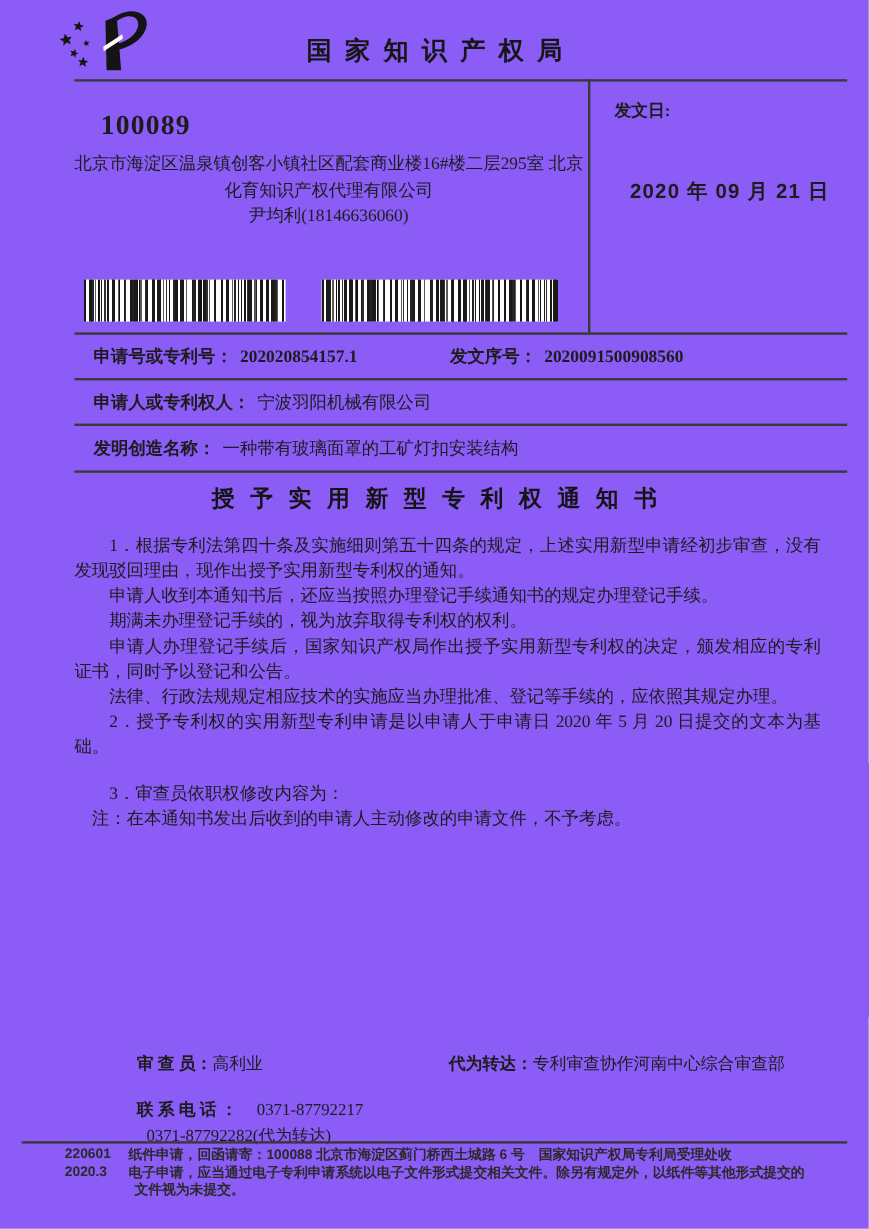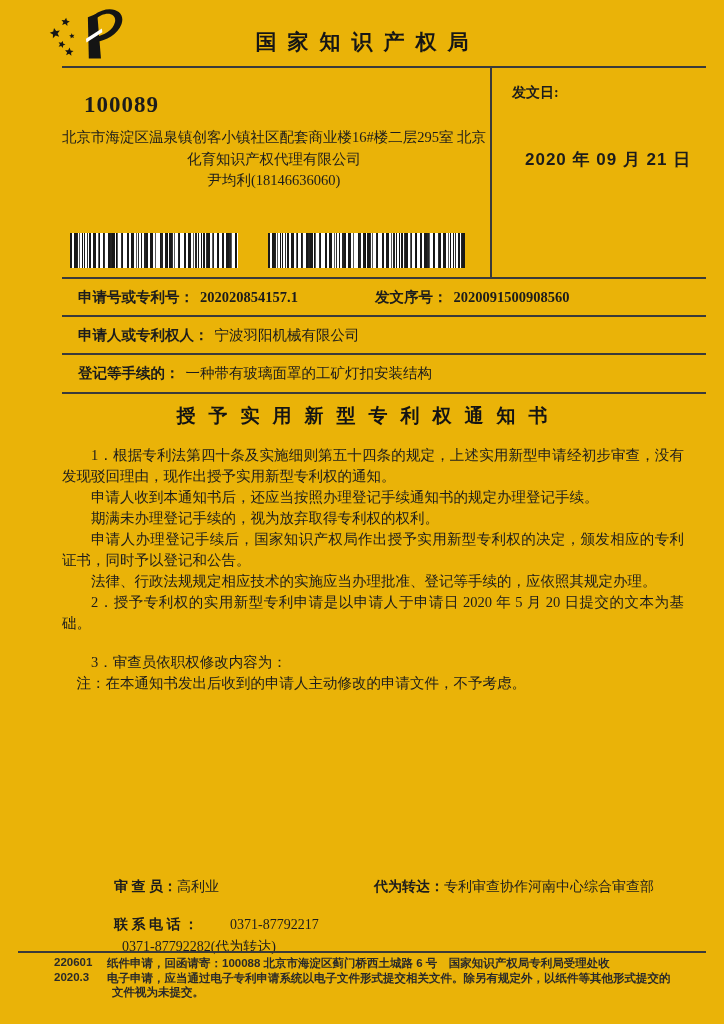--- a/index.html
+++ b/index.html
@@ -1,20 +1,20 @@
 <!DOCTYPE html>
 <html><head>
 <meta charset="utf-8">
 <style>
   html,body{margin:0;padding:0;background:#e8e8e8;}
   .page{
     position:relative;
     width:724px;height:1024px;
     margin:0 auto;
-    background:#eab308;
+    background:#8b5cf6;
     font-family:"Liberation Serif","DejaVu Serif",serif;
     color:#1c1c1c;
     overflow:hidden;
   }
   .rule{position:absolute;background:#3a3a3a;}
   
   .agency-title{
     position:absolute;left:0;right:0;top:28px;
     text-align:center;font-size:21px;font-weight:bold;
     letter-spacing:11px;text-indent:11px;color:#161616;
@@ -51,21 +51,21 @@
   .body-text p{margin:0;text-indent:2em;}
   .body-text p.gap-lg{}
   .body-text p.gap-md{margin-top:18px;}
   .body-text p.note{text-indent:1em;}
   
   .examiner-name,.dept-name,.phone-num{font-weight:normal;}
   .kv-label{font-weight:bold;}
   .examiner-left{position:absolute;left:114px;top:878px;font-size:14px;}
   .examiner-right{position:absolute;left:374px;top:878px;font-size:14px;}
   .contact-line{position:absolute;left:114px;top:916px;font-size:14px;}
-  .contact-line .phone-num{margin-left:32px;}
+  .contact-line .phone-num{margin-left:16px;}
   .contact-line2{position:absolute;left:122px;top:938px;font-size:14px;}
   
   .footer-rule{top:951px;left:18px;width:688px;height:2px;}
   .footer{font-family:"Liberation Sans","DejaVu Sans",sans-serif;font-weight:bold;color:#2a2a2a;}
   .footer-code1{position:absolute;left:54px;top:956px;font-size:11.5px;}
   .footer-code2{position:absolute;left:54px;top:971px;font-size:11.5px;}
   .footer-text{position:absolute;left:107px;top:956px;width:604px;font-size:11.5px;line-height:14.5px;}
   .footer-text .cont{text-indent:5px;}
 </style>
 </head>
@@ -112,21 +112,21 @@
   </div>
   <div class="field-row" style="top:288px;left:375px;">
     <span class="field-label">发文序号：</span><span class="field-value num">2020091500908560</span>
   </div>
   <div class="rule" style="left:62px;top:315px;width:644px;height:2px;"></div>
   <div class="field-row" style="top:326px;">
     <span class="field-label">申请人或专利权人：</span><span class="field-value">宁波羽阳机械有限公司</span>
   </div>
   <div class="rule" style="left:62px;top:353px;width:644px;height:2px;"></div>
   <div class="field-row" style="top:364px;">
-    <span class="field-label">登记等手续的：</span><span class="field-value">一种带有玻璃面罩的工矿灯扣安装结构</span>
+    <span class="field-label">发明创造名称：</span><span class="field-value">一种带有玻璃面罩的工矿灯扣安装结构</span>
   </div>
   <div class="rule" style="left:62px;top:392px;width:644px;height:2px;"></div>
 
   <div class="doc-title">授予实用新型专利权通知书</div>
 
   <div class="body-text">
     <p>1．根据专利法第四十条及实施细则第五十四条的规定，上述实用新型申请经初步审查，没有发现驳回理由，现作出授予实用新型专利权的通知。</p>
     <p>申请人收到本通知书后，还应当按照办理登记手续通知书的规定办理登记手续。</p>
     <p>期满未办理登记手续的，视为放弃取得专利权的权利。</p>
     <p>申请人办理登记手续后，国家知识产权局作出授予实用新型专利权的决定，颁发相应的专利证书，同时予以登记和公告。</p>

